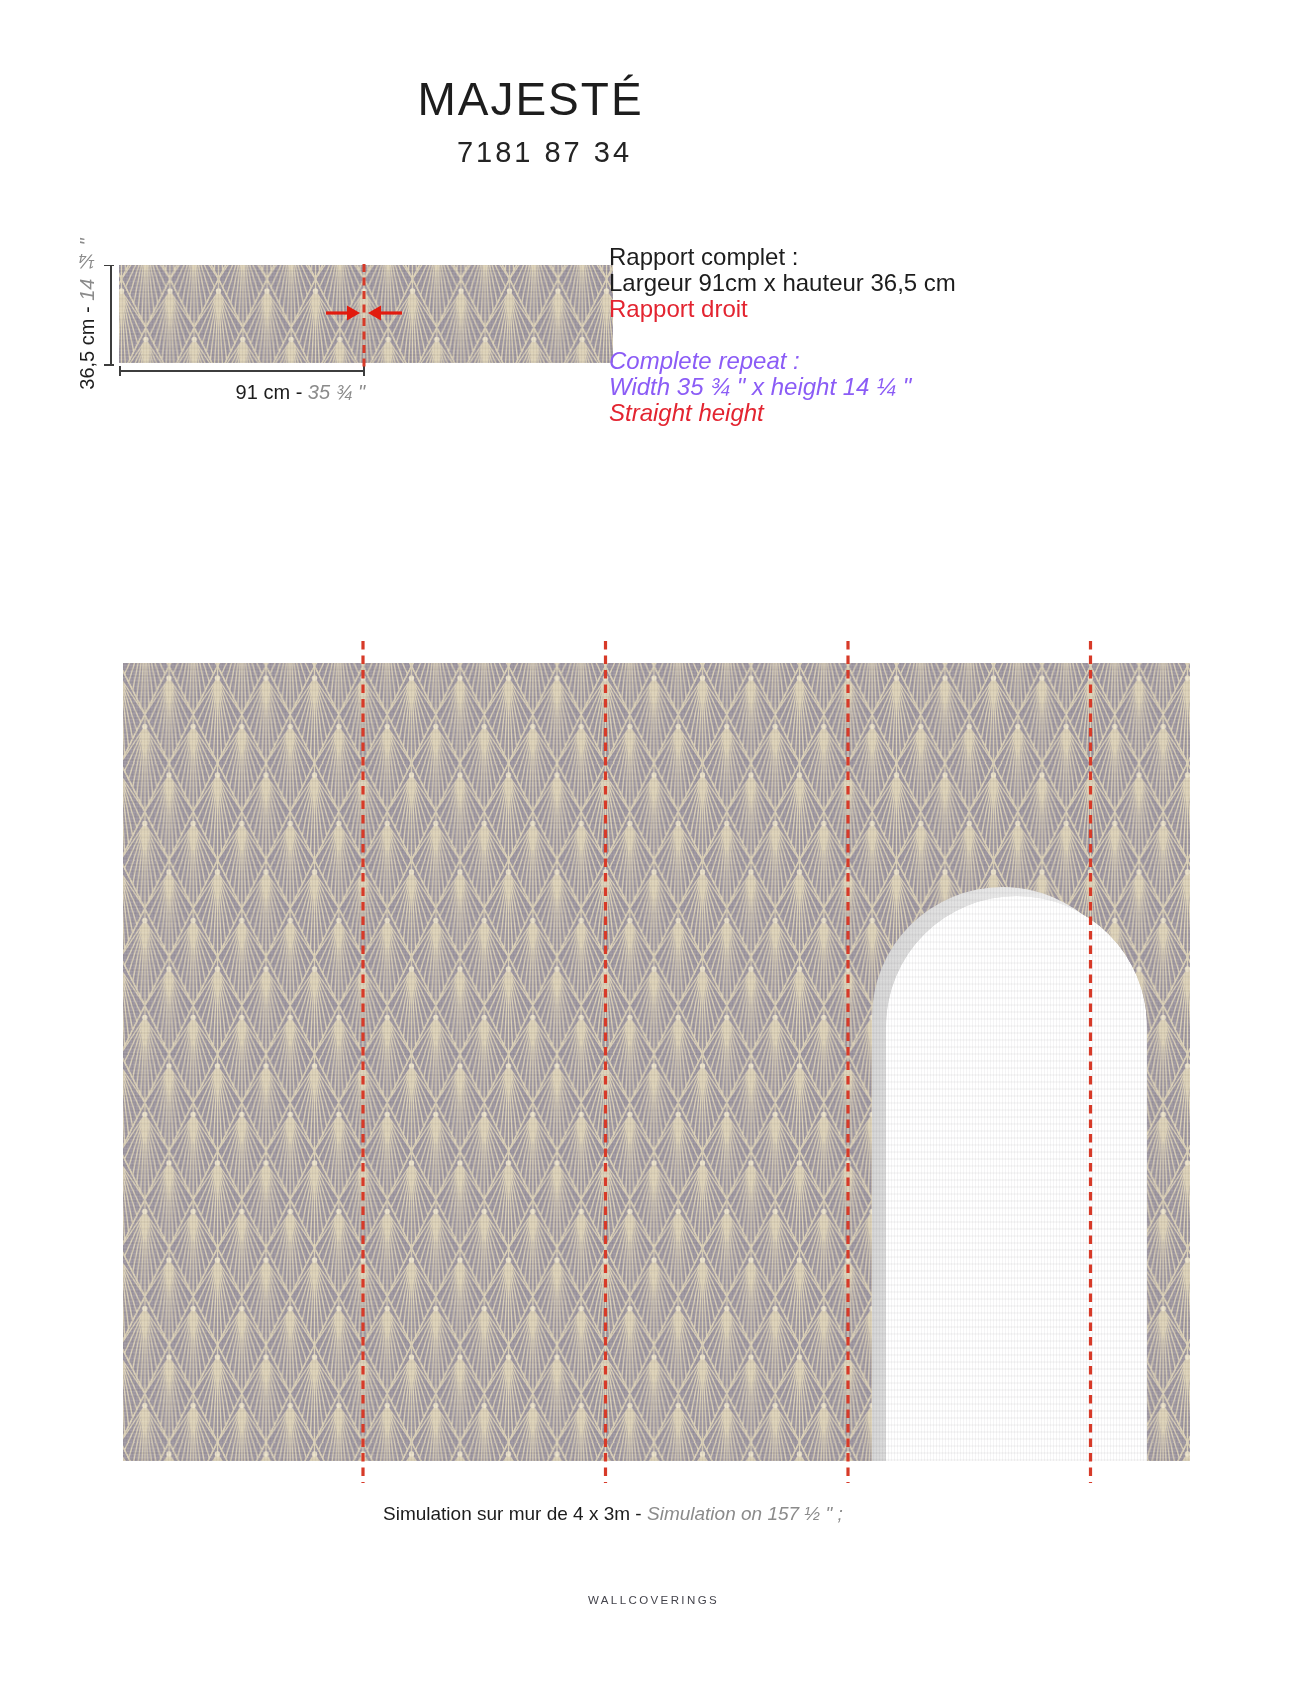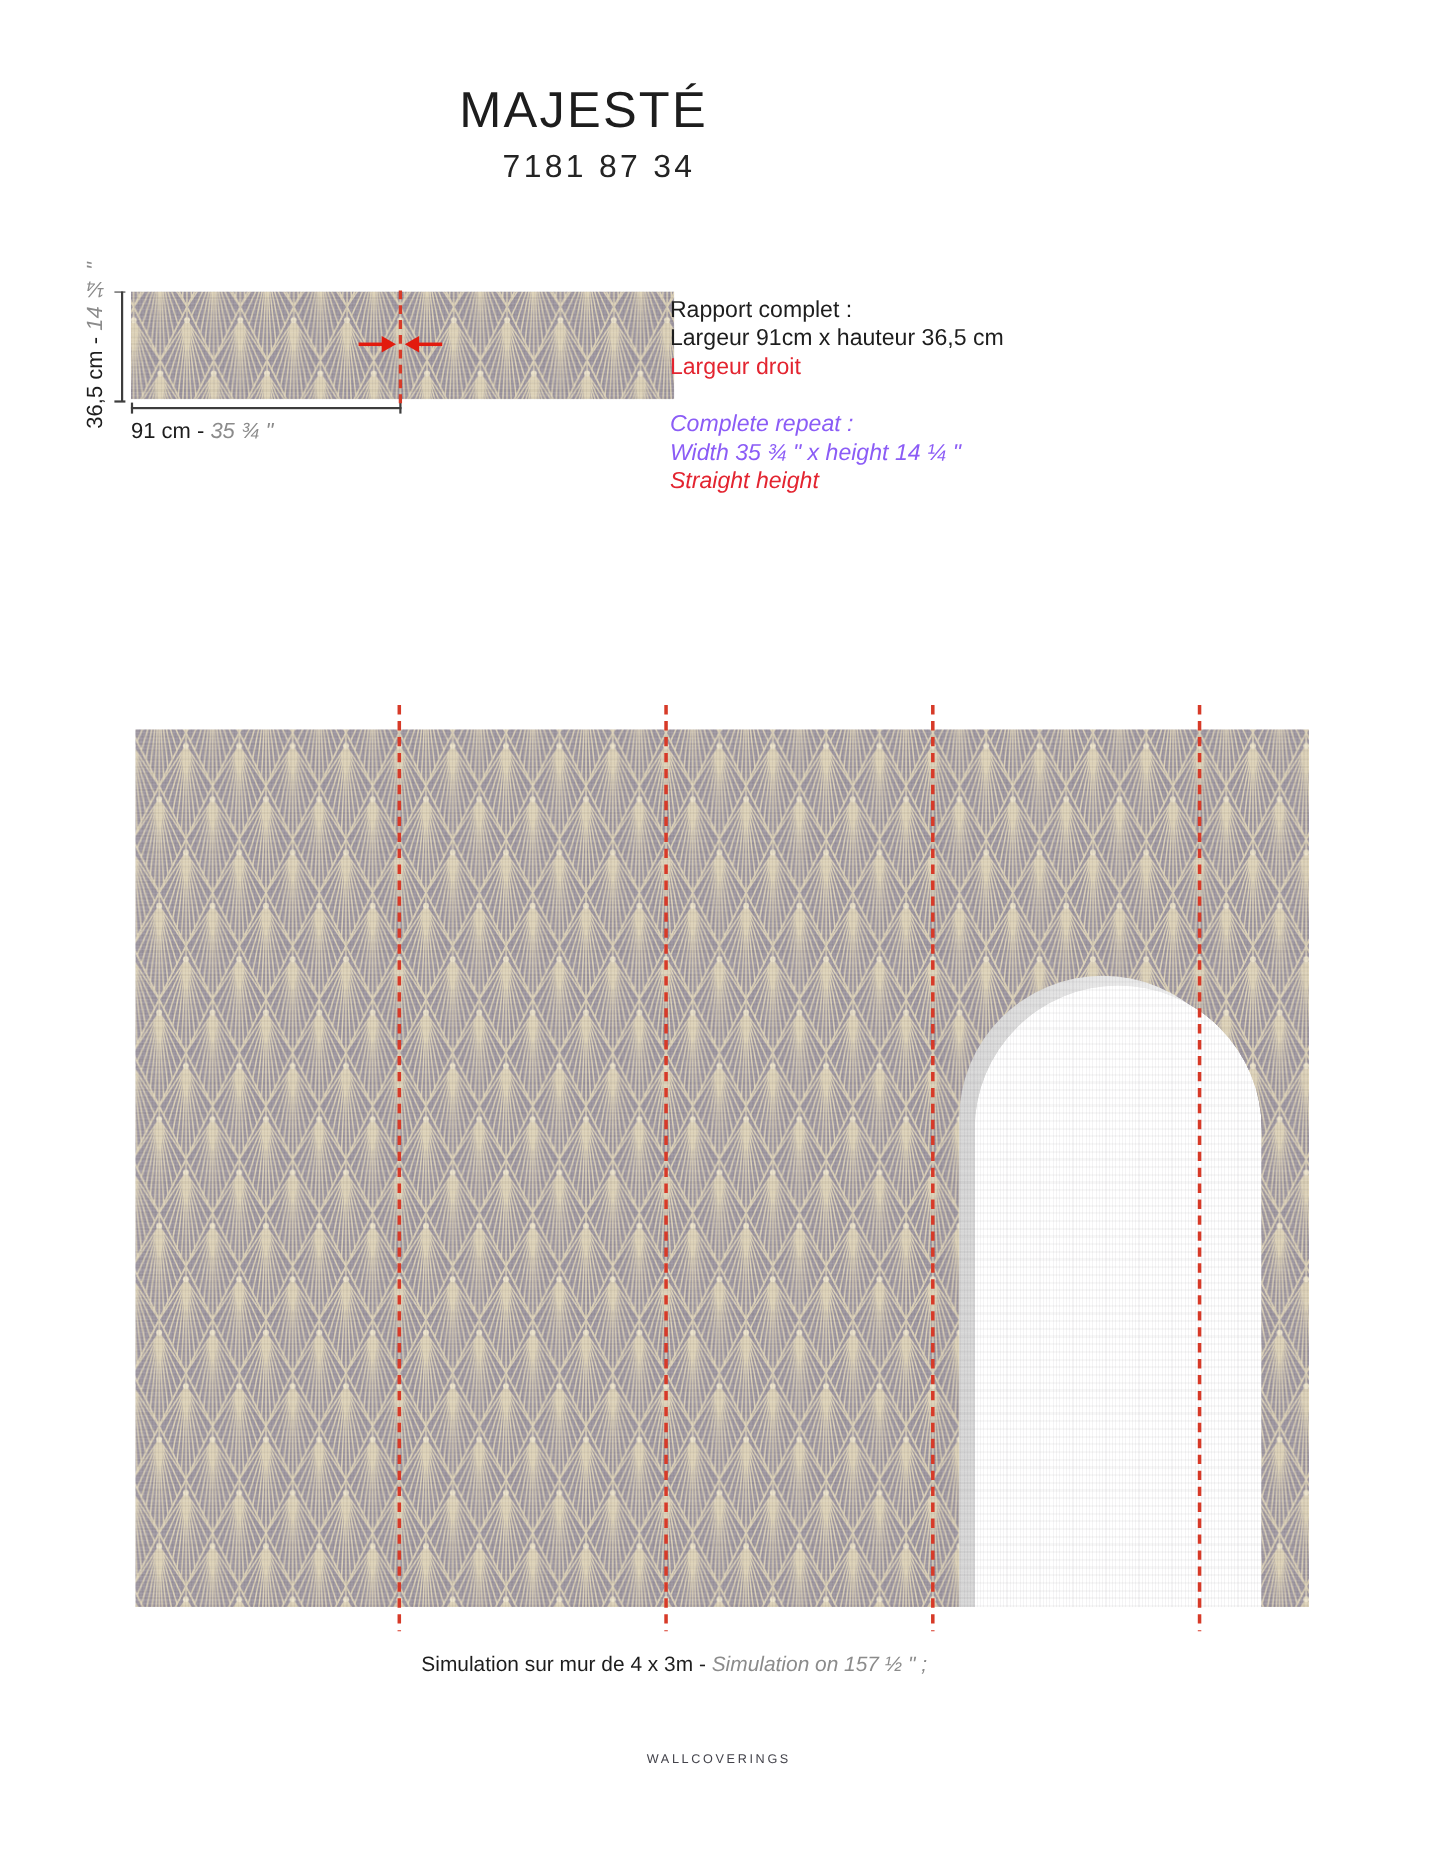--- a/index.html
+++ b/index.html
@@ -18,26 +18,26 @@
   .texture{position:absolute;inset:0;pointer-events:none;
     background-image:
       repeating-linear-gradient(0deg, rgba(255,255,255,0.07) 0 1px, rgba(0,0,0,0) 1px 3px),
       repeating-linear-gradient(90deg, rgba(62,52,72,0.06) 0 1px, rgba(0,0,0,0) 1px 3px),
       repeating-linear-gradient(0deg, rgba(0,0,0,0.03) 0 2px, rgba(0,0,0,0) 2px 7px);}
 
   
   .dimline{background:#3d3d3d;}
   .v-dim-label{left:76px;top:314px;writing-mode:vertical-rl;
      transform:translateY(-50%) rotate(180deg);font-size:20px;white-space:nowrap;}
-  .w-dim-label{left:119px;top:381px;width:246px;text-align:left;font-size:20px;white-space:nowrap;}
+  .w-dim-label{left:119px;top:381px;width:246px;text-align:right;font-size:20px;white-space:nowrap;}
   .metric{color:#1d1d1d;}
   .imperial{color:#8b8b8b;font-style:italic;}
 
   
-  .spec{left:609px;top:269px;font-size:21px;line-height:26px;}
+  .spec{left:609px;top:244px;font-size:24px;line-height:26px;}
   .spec p{margin:0;}
   .spec .fr{color:#1d1d1d;}
   .spec .red{color:#e32430;}
   .spec .en{color:#8b5cf6;font-style:italic;}
   .spec .gap{height:26px;}
 
   
   .wall-wrap{left:123px;top:663px;width:1067px;height:798px;}
 
   
@@ -90,21 +90,21 @@
 <div class="abs dimline" style="left:119px;top:370px;width:246px;height:1.5px;"></div>
 <div class="abs dimline" style="left:119px;top:365.5px;width:1.5px;height:10px;"></div>
 <div class="abs dimline" style="left:363px;top:365.5px;width:1.5px;height:10px;"></div>
 <div class="abs w-dim-label">
   <span class="metric">91 cm - </span><span class="imperial">35 ¾ "</span>
 </div>
 
 <div class="abs spec">
   <p class="fr">Rapport complet :</p>
   <p class="fr">Largeur 91cm x hauteur 36,5 cm</p>
-  <p class="red">Largeur droit</p>
+  <p class="red">Rapport droit</p>
   <div class="gap"></div>
   <p class="en">Complete repeat :</p>
   <p class="en">Width 35 ¾ " x height 14 ¼ "</p>
   <p class="red" style="font-style:italic;">Straight height</p>
 </div>
 
 <div class="abs wall-wrap">
   <svg width="1067" height="798" viewBox="0 0 1067 798">
     <defs>
       <g id="dm2" stroke="#ddd2b8" stroke-width="1.35" fill="none">

